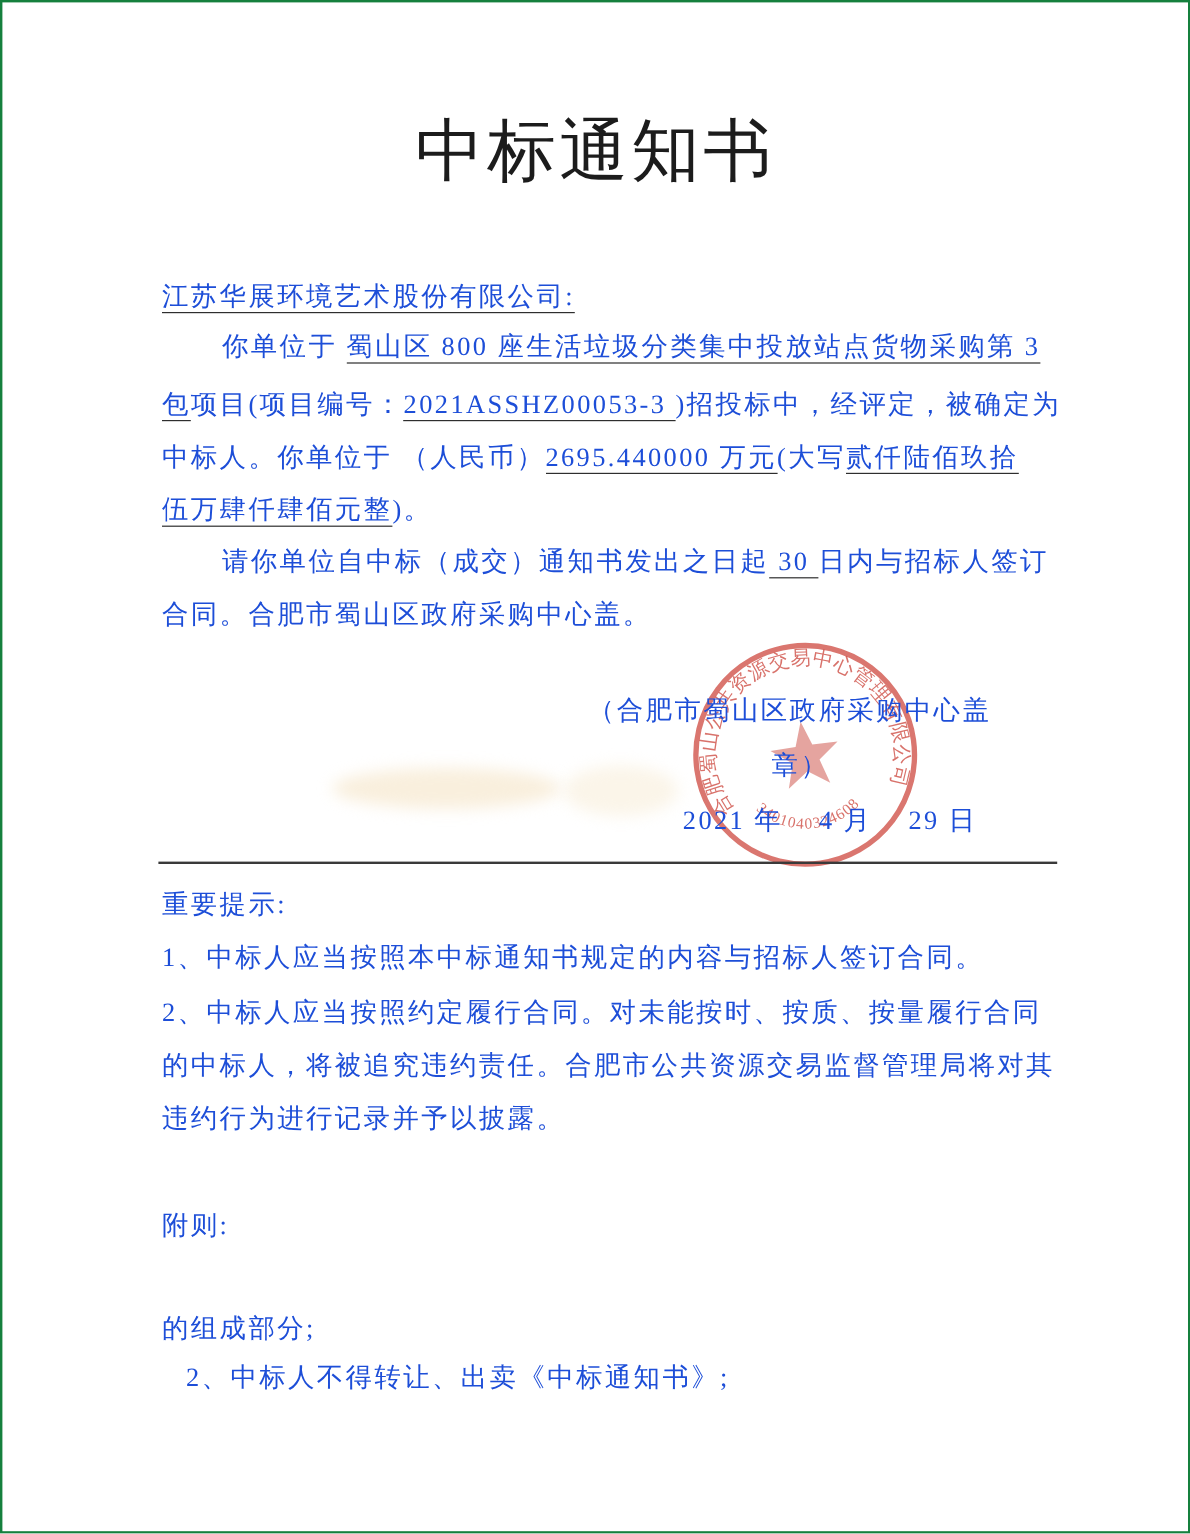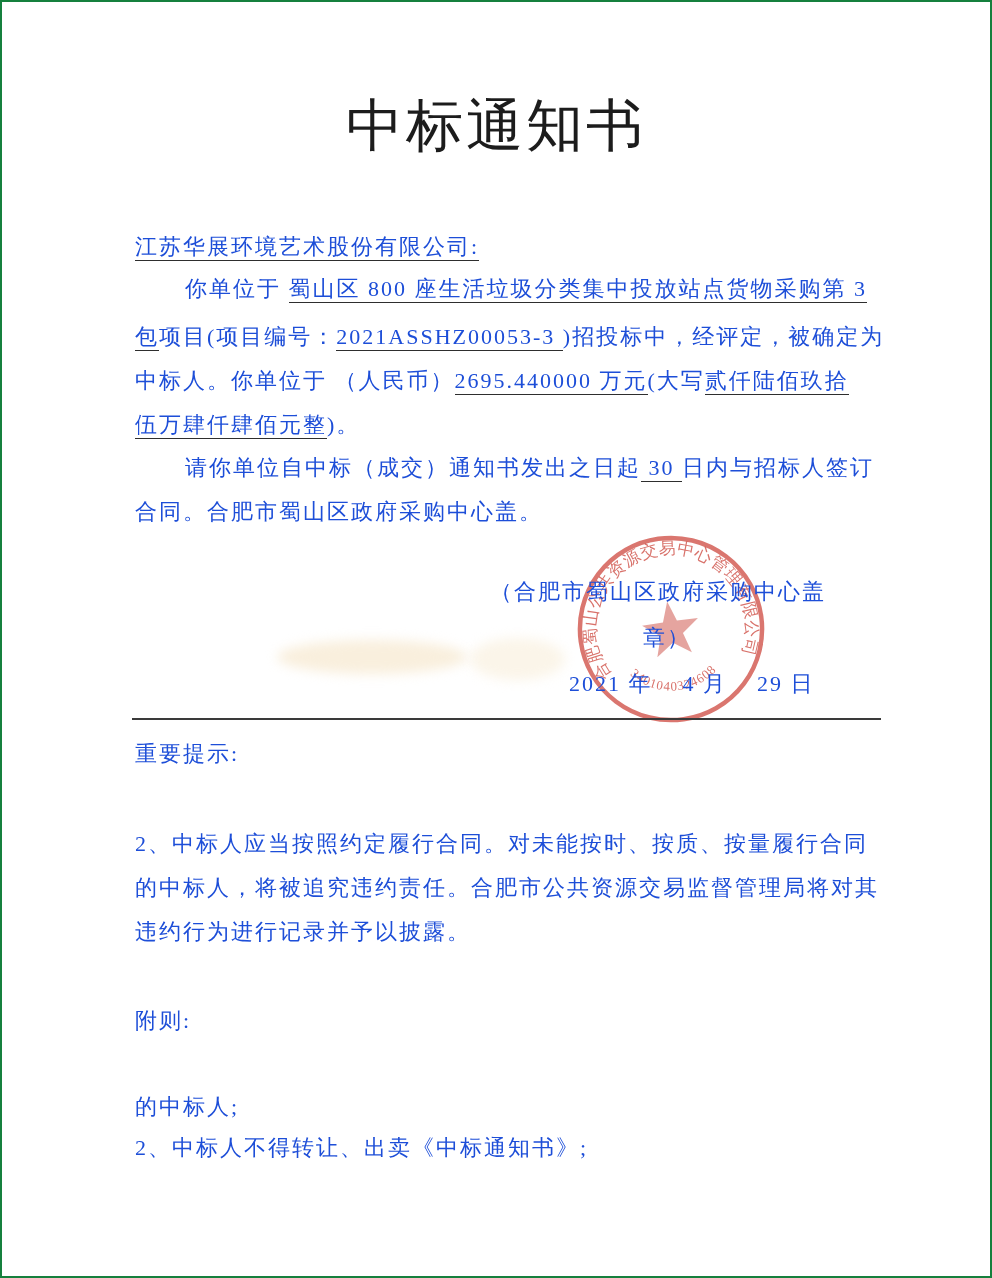--- a/index.html
+++ b/index.html
@@ -105,33 +105,36 @@
     <span>2021 年</span>
     <span>4 月</span>
     <span>29 日</span>
   </div>
 
   <div class="divider"></div>
 
   <div class="line" style="top:737px;">
     <span>重要提示:</span>
   </div>
+  <div class="line" style="top:781px;">
+    <span>1、中标人应当按照本中标通知书规定的内容与招标人签订合同。</span>
+  </div>
   <div class="line" style="top:827px;">
     <span>2、中标人应当按照约定履行合同。对未能按时、按质、按量履行合同</span>
   </div>
   <div class="line" style="top:871px;">
     <span>的中标人，将被追究违约责任。合肥市公共资源交易监督管理局将对其</span>
   </div>
   <div class="line" style="top:915px;">
     <span>违约行为进行记录并予以披露。</span>
   </div>
 
   <div class="line" style="top:1004px;">
     <span>附则:</span>
   </div>
   <div class="line" style="top:1090px;">
-    <span>的中标人;</span>
+    <span>的组成部分;</span>
   </div>
-  <div class="line" style="top:1131px;">
+  <div class="line" style="top:1131px;margin-left:20px;">
     <span>2、中标人不得转让、出卖《中标通知书》;</span>
   </div>
 
 </div>
 
 </body></html>

